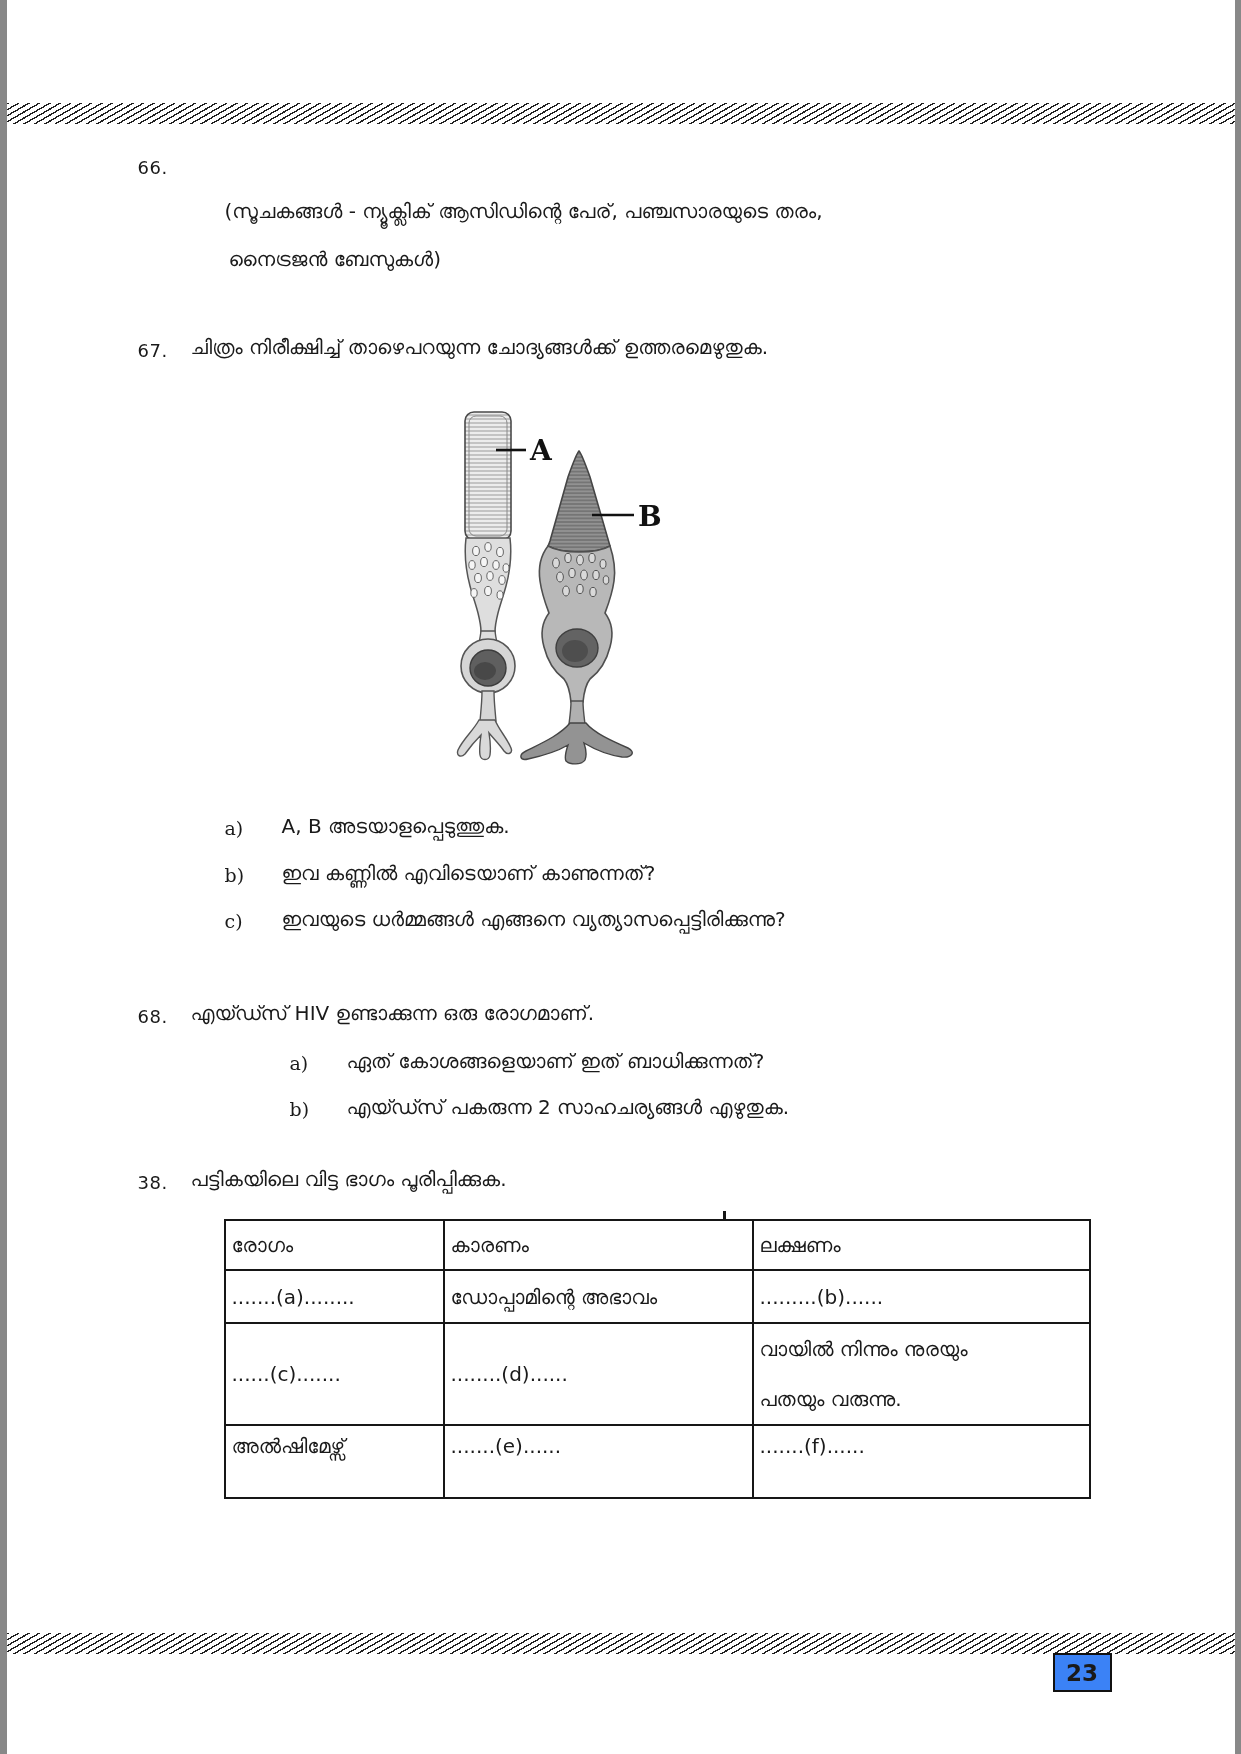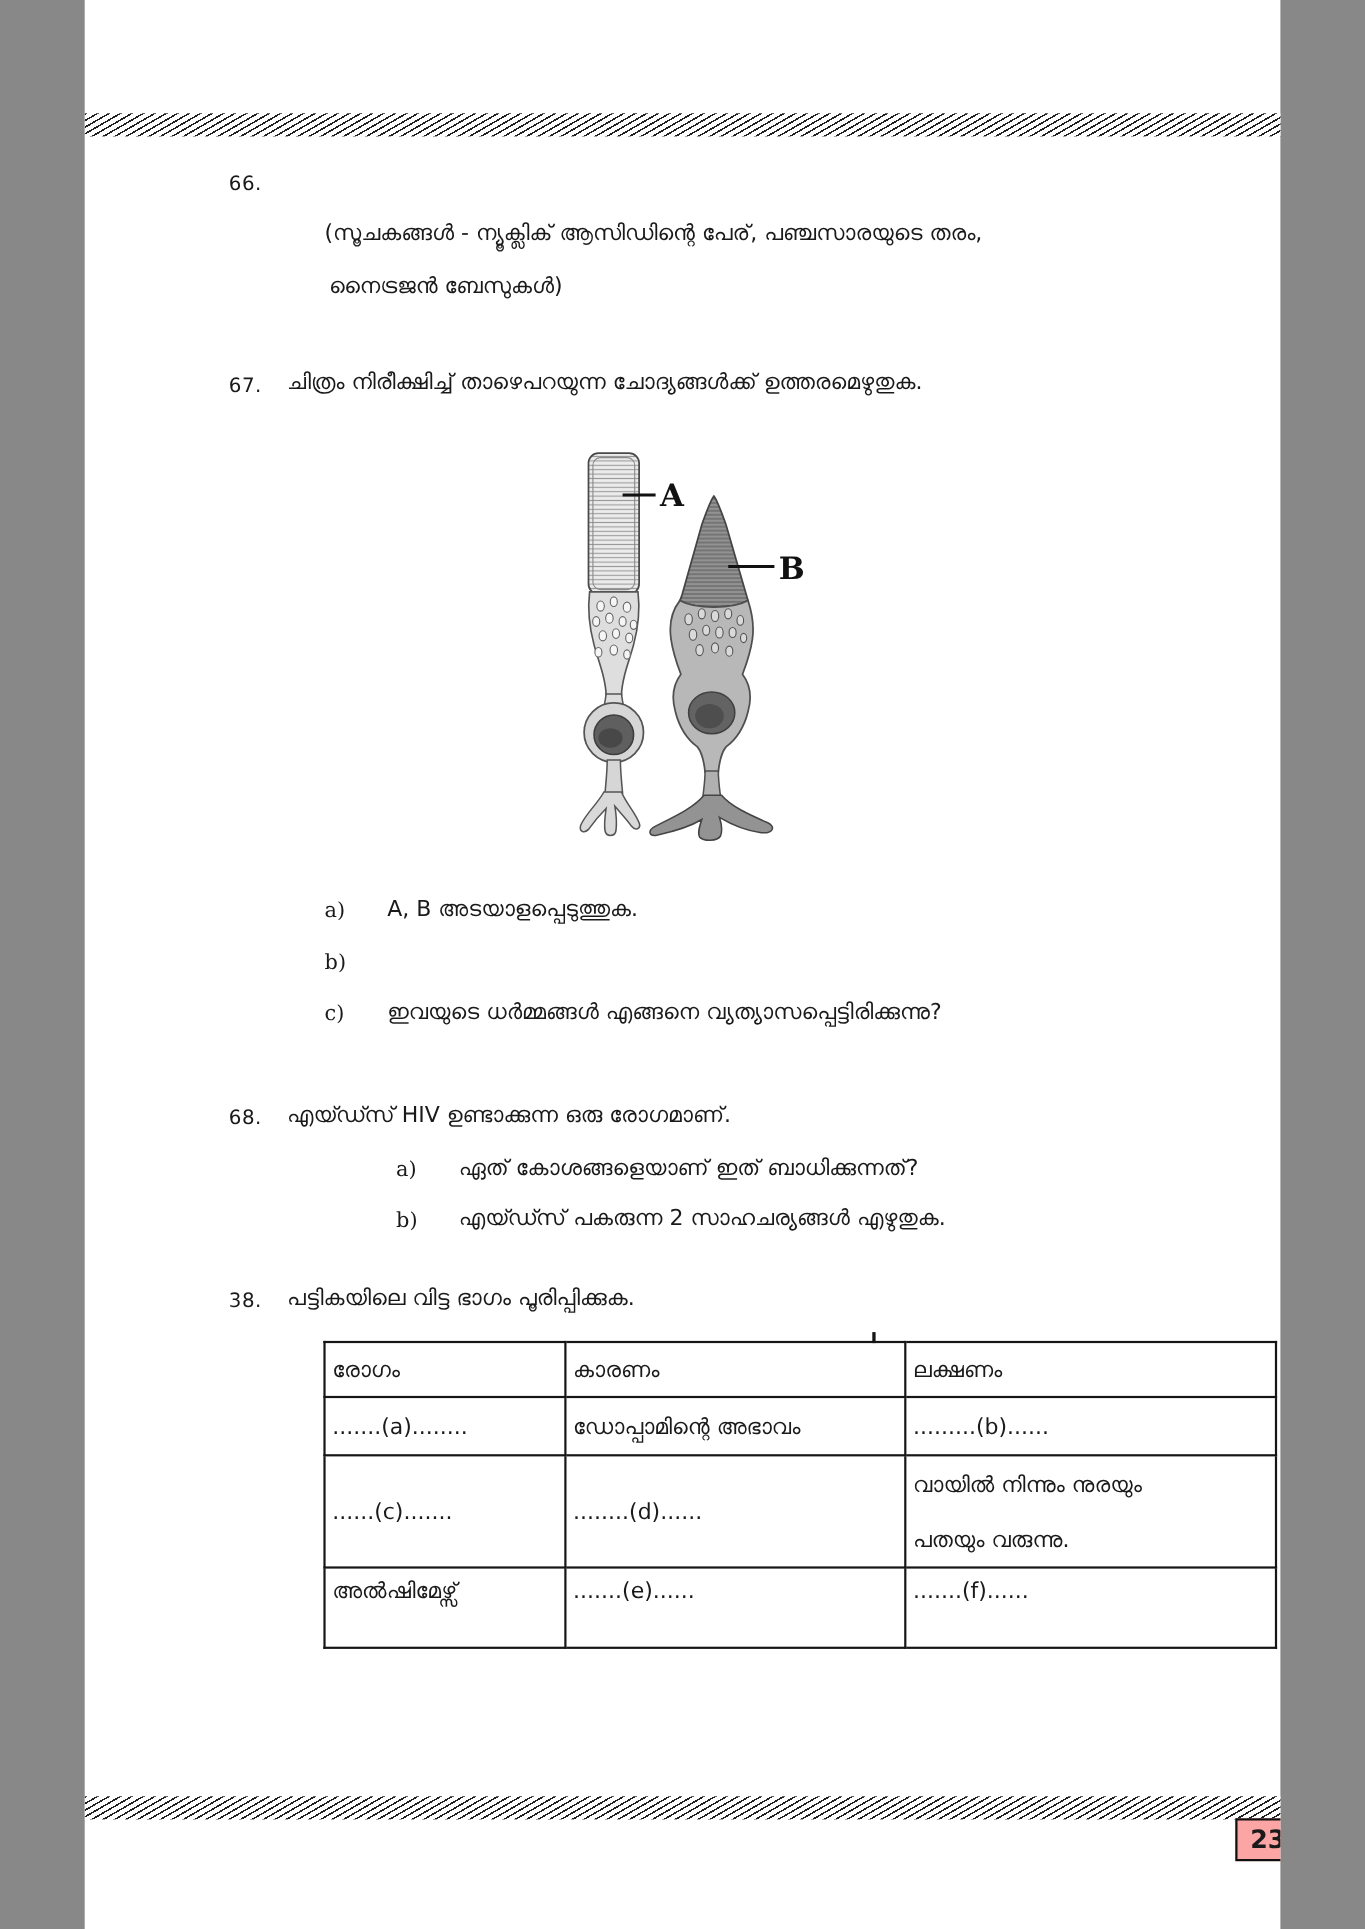--- a/index.html
+++ b/index.html
@@ -1,18 +1,18 @@
 <!DOCTYPE html>
 <html><head>
 <meta charset="utf-8">
 <style>
   html,body{margin:0;padding:0;background:#888;}
   .page{
     position:relative;
-    width:1087px;height:1754px;
+    width:1228px;height:1754px;
     margin:0 auto;
     background:#ffffff;
     font-family:"DejaVu Sans","Liberation Sans",sans-serif;
     color:#1a1a1a;
     overflow:hidden;
   }
   .hatch{
     position:absolute;left:0;width:1241px;height:21px;
     background:repeating-linear-gradient(150deg,#202020 0px,#202020 1.4px,#ffffff 1.4px,#ffffff 5.2px);
   }
@@ -33,21 +33,21 @@
   .qtable .c3{width:323px;border-radius:13px;}
   .rh{height:50px;}  
   .r1{height:53px;}
   .r2{height:88px;}
   .r3{height:73px;}
   .two-line span{display:block;line-height:50px;}
   .r3 td{vertical-align:middle;padding-bottom:32px;}
   .tick{position:absolute;left:716px;top:1211px;width:3px;height:10px;background:#161616;}
   .pagebox{
     position:absolute;left:1046px;top:1653px;width:55px;height:35px;
-    border:2.5px solid #111;background:#fca5a5;
+    border:2.5px solid #111;background:#3b82f6;
     display:flex;align-items:center;justify-content:center;
     font-weight:bold;font-size:23px;
   }
   .figwrap{position:absolute;left:415px;top:405px;width:270px;height:375px;}
   svg text.figlabel{
     font-family:"DejaVu Serif","Liberation Serif",serif;
     font-weight:bold;font-size:28px;fill:#111;
   }
 </style>
 </head>
@@ -152,20 +152,21 @@
       <line x1="74" y1="45" x2="104" y2="45" stroke="#111" stroke-width="2.6"></line>
       <text class="figlabel" x="108" y="55">A</text>
       <line x1="170" y1="110" x2="212" y2="110" stroke="#111" stroke-width="2.6"></line>
       <text class="figlabel" x="216" y="121">B</text>
     </svg>
   </div>
 
   <div class="line sublabel" style="left:218px;top:815px">a)</div>
   <div class="line" style="left:275px;top:813px">A, B അടയാളപ്പെടുത്തുക.</div>
   <div class="line sublabel" style="left:218px;top:862px">b)</div>
+  <div class="line" style="left:275px;top:860px">ഇവ കണ്ണിൽ എവിടെയാണ് കാണുന്നത്?</div>
   <div class="line sublabel" style="left:218px;top:908px">c)</div>
   <div class="line" style="left:275px;top:906px">ഇവയുടെ ധർമ്മങ്ങൾ എങ്ങനെ വ്യത്യാസപ്പെട്ടിരിക്കുന്നു?</div>
 
   <div class="line qnum" style="left:131px;top:1004px">68.</div>
   <div class="line" style="left:184px;top:1000px">എയ്ഡ്സ് HIV ഉണ്ടാക്കുന്ന ഒരു രോഗമാണ്.</div>
   <div class="line sublabel" style="left:283px;top:1050px">a)</div>
   <div class="line" style="left:340px;top:1048px">ഏത് കോശങ്ങളെയാണ് ഇത് ബാധിക്കുന്നത്?</div>
   <div class="line sublabel" style="left:283px;top:1096px">b)</div>
   <div class="line" style="left:340px;top:1094px">എയ്ഡ്സ് പകരുന്ന 2 സാഹചര്യങ്ങൾ എഴുതുക.</div>
 

